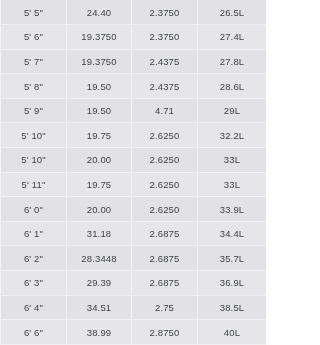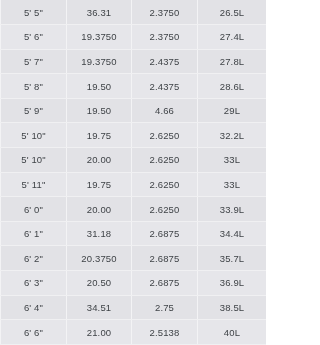--- a/index.html
+++ b/index.html
@@ -53,21 +53,21 @@
 <table id="sizing-table">
   <colgroup>
     <col class="c-height">
     <col class="c-length">
     <col class="c-width">
     <col class="c-volume">
   </colgroup>
   <tbody>
       <tr class="row-odd">
         <td>5' 5"</td>
-        <td>36.31</td>
+        <td>24.40</td>
         <td>2.3750</td>
         <td>26.5L</td>
       </tr>
       <tr class="row-even">
         <td>5' 6"</td>
         <td>19.3750</td>
         <td>2.3750</td>
         <td>27.4L</td>
       </tr>
       <tr class="row-odd">
@@ -78,21 +78,21 @@
       </tr>
       <tr class="row-even">
         <td>5' 8"</td>
         <td>19.50</td>
         <td>2.4375</td>
         <td>28.6L</td>
       </tr>
       <tr class="row-odd">
         <td>5' 9"</td>
         <td>19.50</td>
-        <td>4.66</td>
+        <td>4.71</td>
         <td>29L</td>
       </tr>
       <tr class="row-even">
         <td>5' 10"</td>
         <td>19.75</td>
         <td>2.6250</td>
         <td>32.2L</td>
       </tr>
       <tr class="row-odd">
         <td>5' 10"</td>
@@ -113,36 +113,36 @@
         <td>33.9L</td>
       </tr>
       <tr class="row-even">
         <td>6' 1"</td>
         <td>31.18</td>
         <td>2.6875</td>
         <td>34.4L</td>
       </tr>
       <tr class="row-odd">
         <td>6' 2"</td>
-        <td>20.3750</td>
+        <td>28.3448</td>
         <td>2.6875</td>
         <td>35.7L</td>
       </tr>
       <tr class="row-even">
         <td>6' 3"</td>
-        <td>20.50</td>
+        <td>29.39</td>
         <td>2.6875</td>
         <td>36.9L</td>
       </tr>
       <tr class="row-odd">
         <td>6' 4"</td>
         <td>34.51</td>
         <td>2.75</td>
         <td>38.5L</td>
       </tr>
       <tr class="row-even">
         <td>6' 6"</td>
-        <td>21.00</td>
-        <td>2.5138</td>
+        <td>38.99</td>
+        <td>2.8750</td>
         <td>40L</td>
       </tr>
     </tbody>
 </table>
 
 </body></html>

